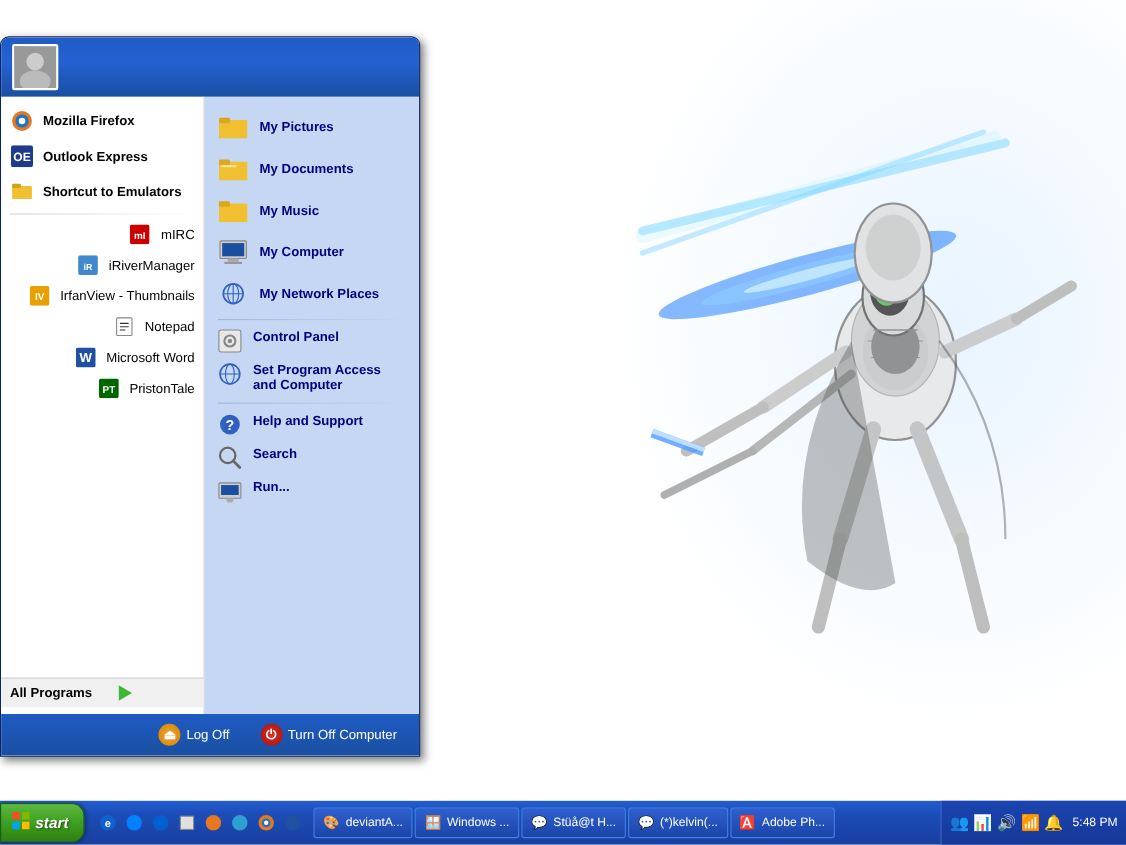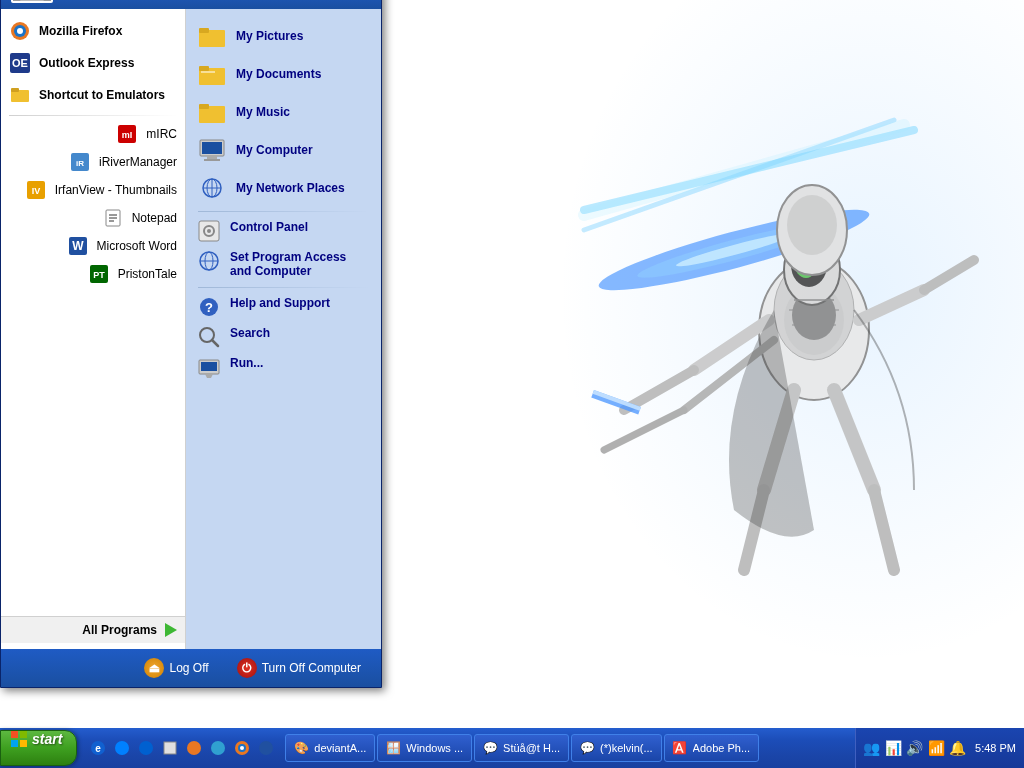--- a/index.html
+++ b/index.html
@@ -73,21 +73,21 @@
       display: flex;
       align-items: center;
       justify-content: center;
       font-size: 22px;
       color: #555;
     }
 
     
     #menu-body {
       display: flex;
-      height: 640px;
+      height: 561px;
     }
 
     
     #left-panel {
       width: 185px;
       background: #ffffff;
       padding-top: 6px;
       padding-bottom: 6px;
       border-right: 1px solid #d0d0d0;
       display: flex;
@@ -147,24 +147,23 @@
       color: #000000;
     }
 
     
     #all-programs-area {
       margin-top: auto;
       border-top: 1px solid #d0d0d0;
       padding: 6px 8px;
       display: flex;
       align-items: center;
-      gap: 4px;
+      gap: 20px;
       cursor: pointer;
       background: #f0f0f0;
-      justify-content: flex-end;
     }
     #all-programs-label {
       font-weight: bold;
       font-size: 12px;
       color: #000000;
     }
     #all-programs-arrow {
       width: 0;
       height: 0;
       border-top: 7px solid transparent;
@@ -288,21 +287,21 @@
       align-items: center;
       z-index: 100;
     }
 
     #start-button {
       height: 36px;
       background: linear-gradient(to bottom, #5db840 0%, #3ea020 50%, #2d8010 100%);
       border-radius: 0 12px 12px 0;
       padding: 0 14px 0 10px;
       display: flex;
-      align-items: flex-start;
+      align-items: center;
       gap: 5px;
       cursor: pointer;
       margin-right: 6px;
       border: 1px solid #1a6010;
       box-shadow: 1px 0 4px rgba(0,0,0,0.4);
     }
     #start-button-icon {
       font-size: 16px;
     }
     #start-button-label {

